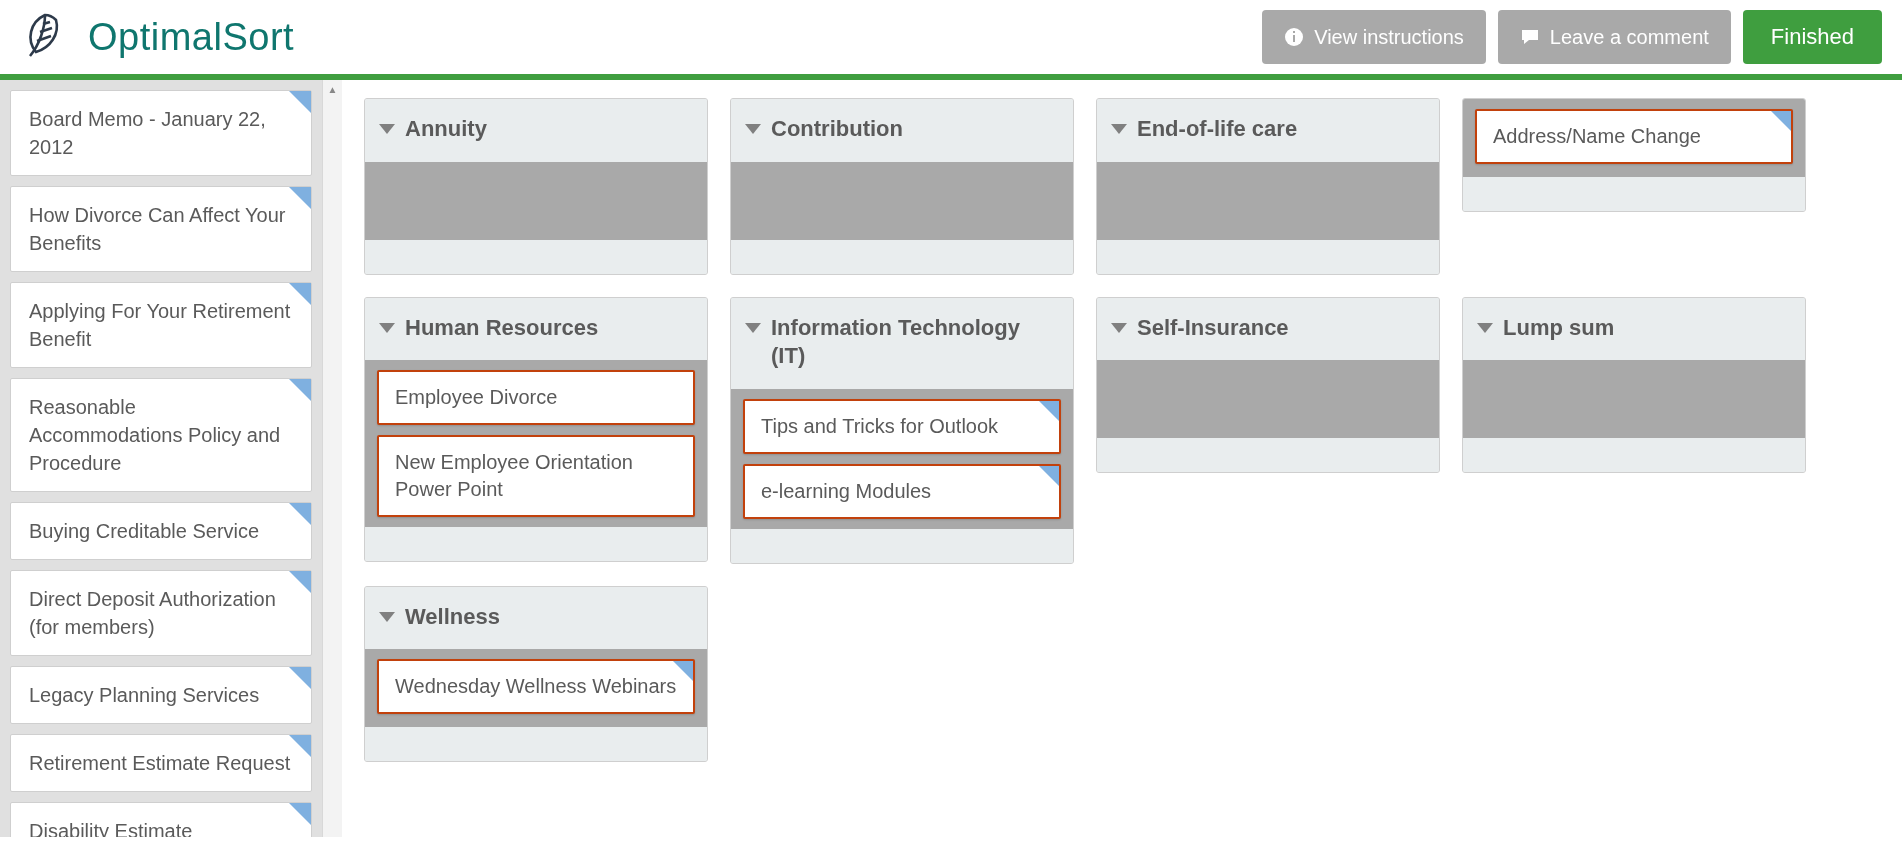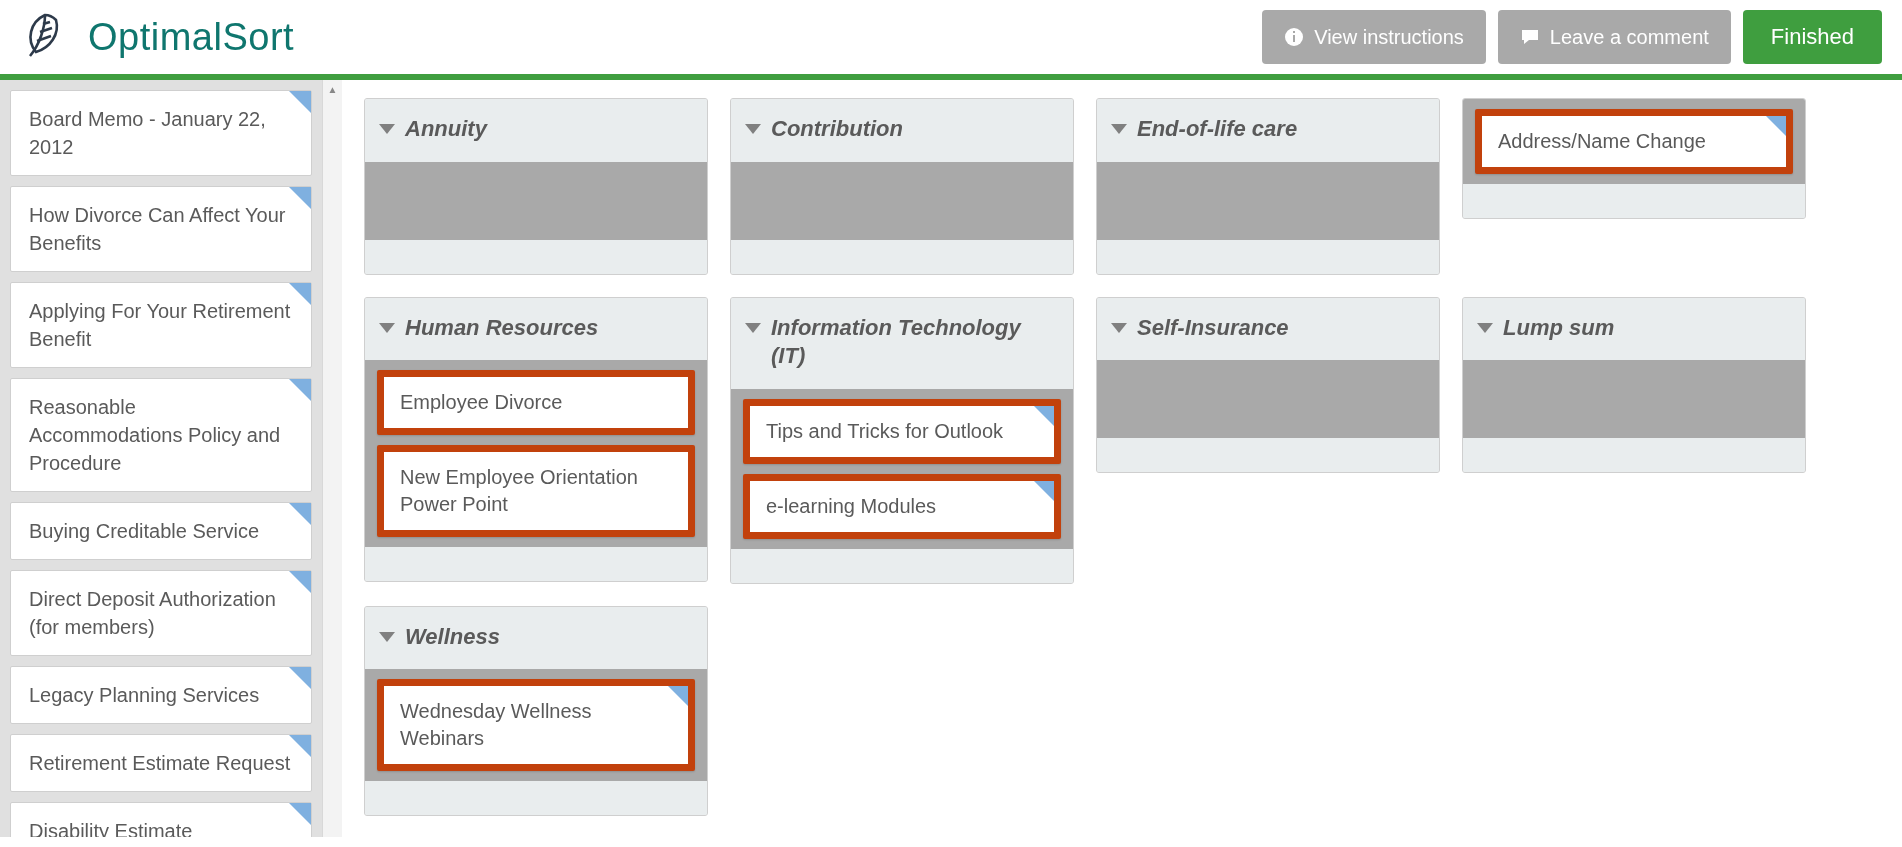--- a/index.html
+++ b/index.html
@@ -126,21 +126,20 @@
   .cat-header {
     display: flex;
     align-items: flex-start;
     gap: 10px;
     padding: 16px 18px 18px 14px;
     background: #e9edee;
     font-size: 22px;
     font-weight: 600;
     color: #5a5a5a;
     line-height: 1.3;
-    font-style: italic;
   }
   .caret {
     width: 0; height: 0;
     border-left: 8px solid transparent;
     border-right: 8px solid transparent;
     border-top: 10px solid #808080;
     margin-top: 9px;
     flex-shrink:0;
   }
   .cat-body {
@@ -149,21 +148,21 @@
     padding: 10px 12px;
   }
   .cat-body.empty-tall { min-height: 78px; padding:0; }
   .cat-footer {
     height: 34px;
     background: #e9edee;
   }
   .mini-card {
     position: relative;
     background: #fff;
-    border: 7px solid #c2410c;
+    border: 2px solid #c2410c;
     border-radius: 2px;
     padding: 12px 16px;
     margin-bottom: 10px;
     font-size: 20px;
     color: #5a5a5a;
     line-height: 1.35;
     box-shadow: 0 1px 2px rgba(0,0,0,0.15);
     cursor: grab;
   }
   .mini-card:last-child { margin-bottom: 0; }

